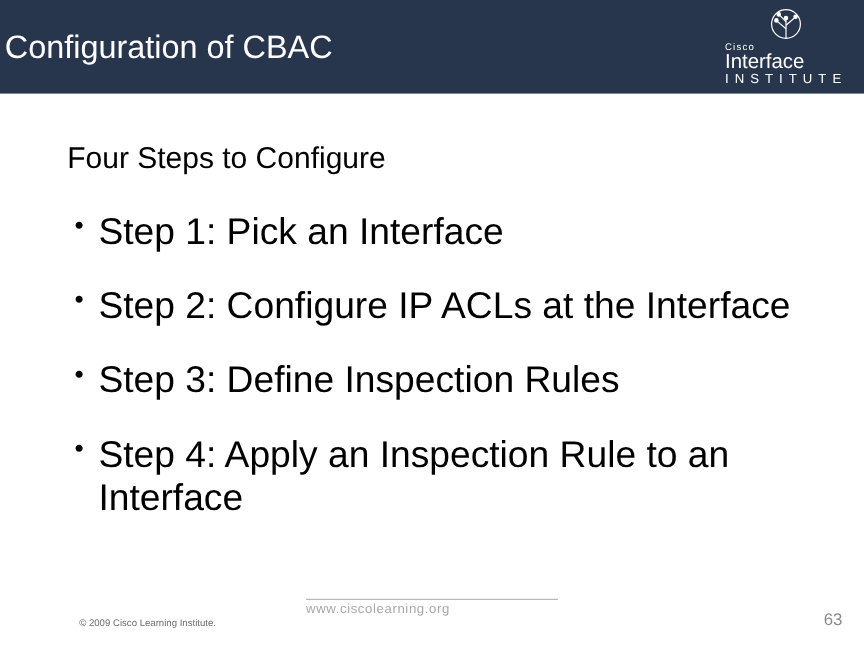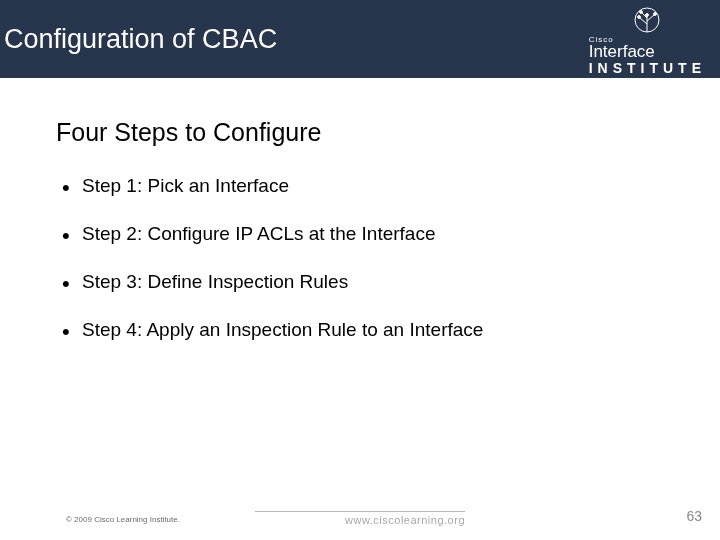--- a/index.html
+++ b/index.html
@@ -41,41 +41,40 @@
     font-size: 8px;
     letter-spacing: 1px;
     margin-top: 1px;
   }
   .logo-learning {
     font-size: 17px;
     font-weight: 400;
     margin-top: -2px;
   }
   .logo-institute {
-    font-size: 14px;
+    font-size: 11px;
     letter-spacing: 5px;
     margin-top: -2px;
-    font-weight: bold;
   }
   .content {
     padding: 40px 40px 0 56px;
   }
   .subtitle {
     font-size: 25px;
     color: #000000;
     margin: 0 0 28px 0;
     font-weight: 400;
   }
   ul.steps {
     list-style: none;
     margin: 0;
     padding: 0;
   }
   ul.steps li {
-    font-size: 19px;
+    font-size: 31px;
     color: #000000;
     margin-bottom: 26px;
     padding-left: 26px;
     position: relative;
   }
   ul.steps li::before {
     content: "•";
     position: absolute;
     left: 6px;
     top: 0;
@@ -94,22 +93,22 @@
     left: 18px;
     bottom: 2px;
     font-size: 8px;
     color: #6b6b6b;
     margin-left: 48px;
   }
   .url-wrap {
     position: absolute;
     left: 50%;
     transform: translateX(-50%);
-    bottom: 0;
-    text-align: right;
+    bottom: 12px;
+    text-align: left;
   }
   .url-wrap .line {
     width: 210px;
     height: 1px;
     background: #b8b8b8;
     margin: 0 auto 2px auto;
   }
   .url {
     font-size: 11px;
     color: #a8a8a8;

